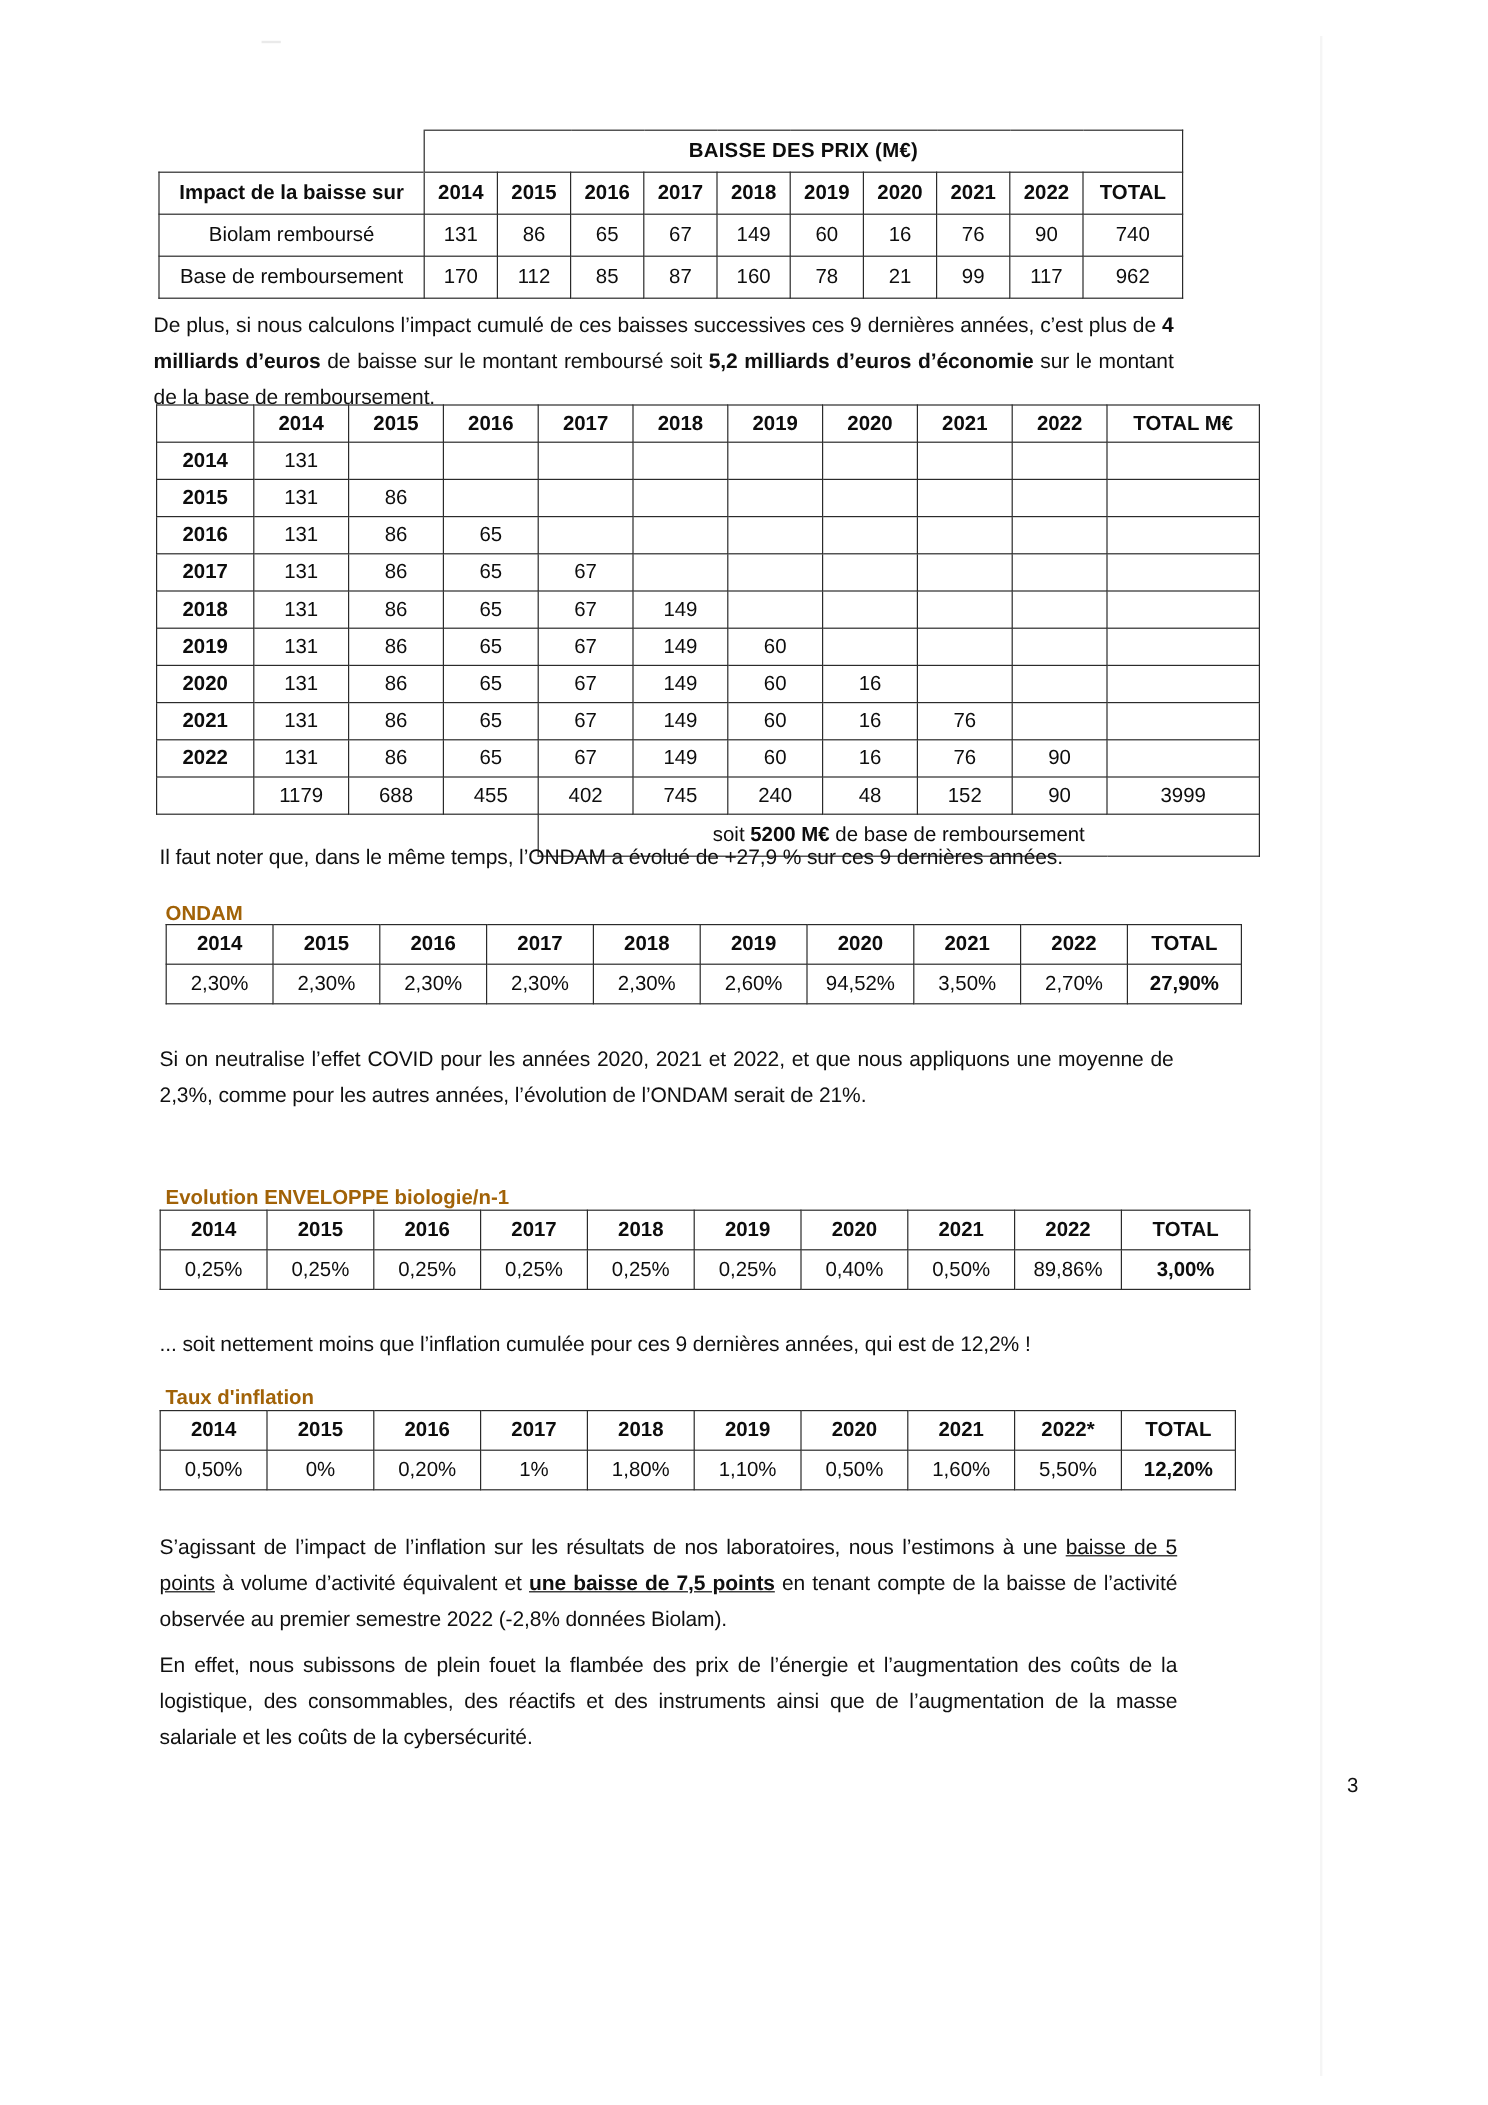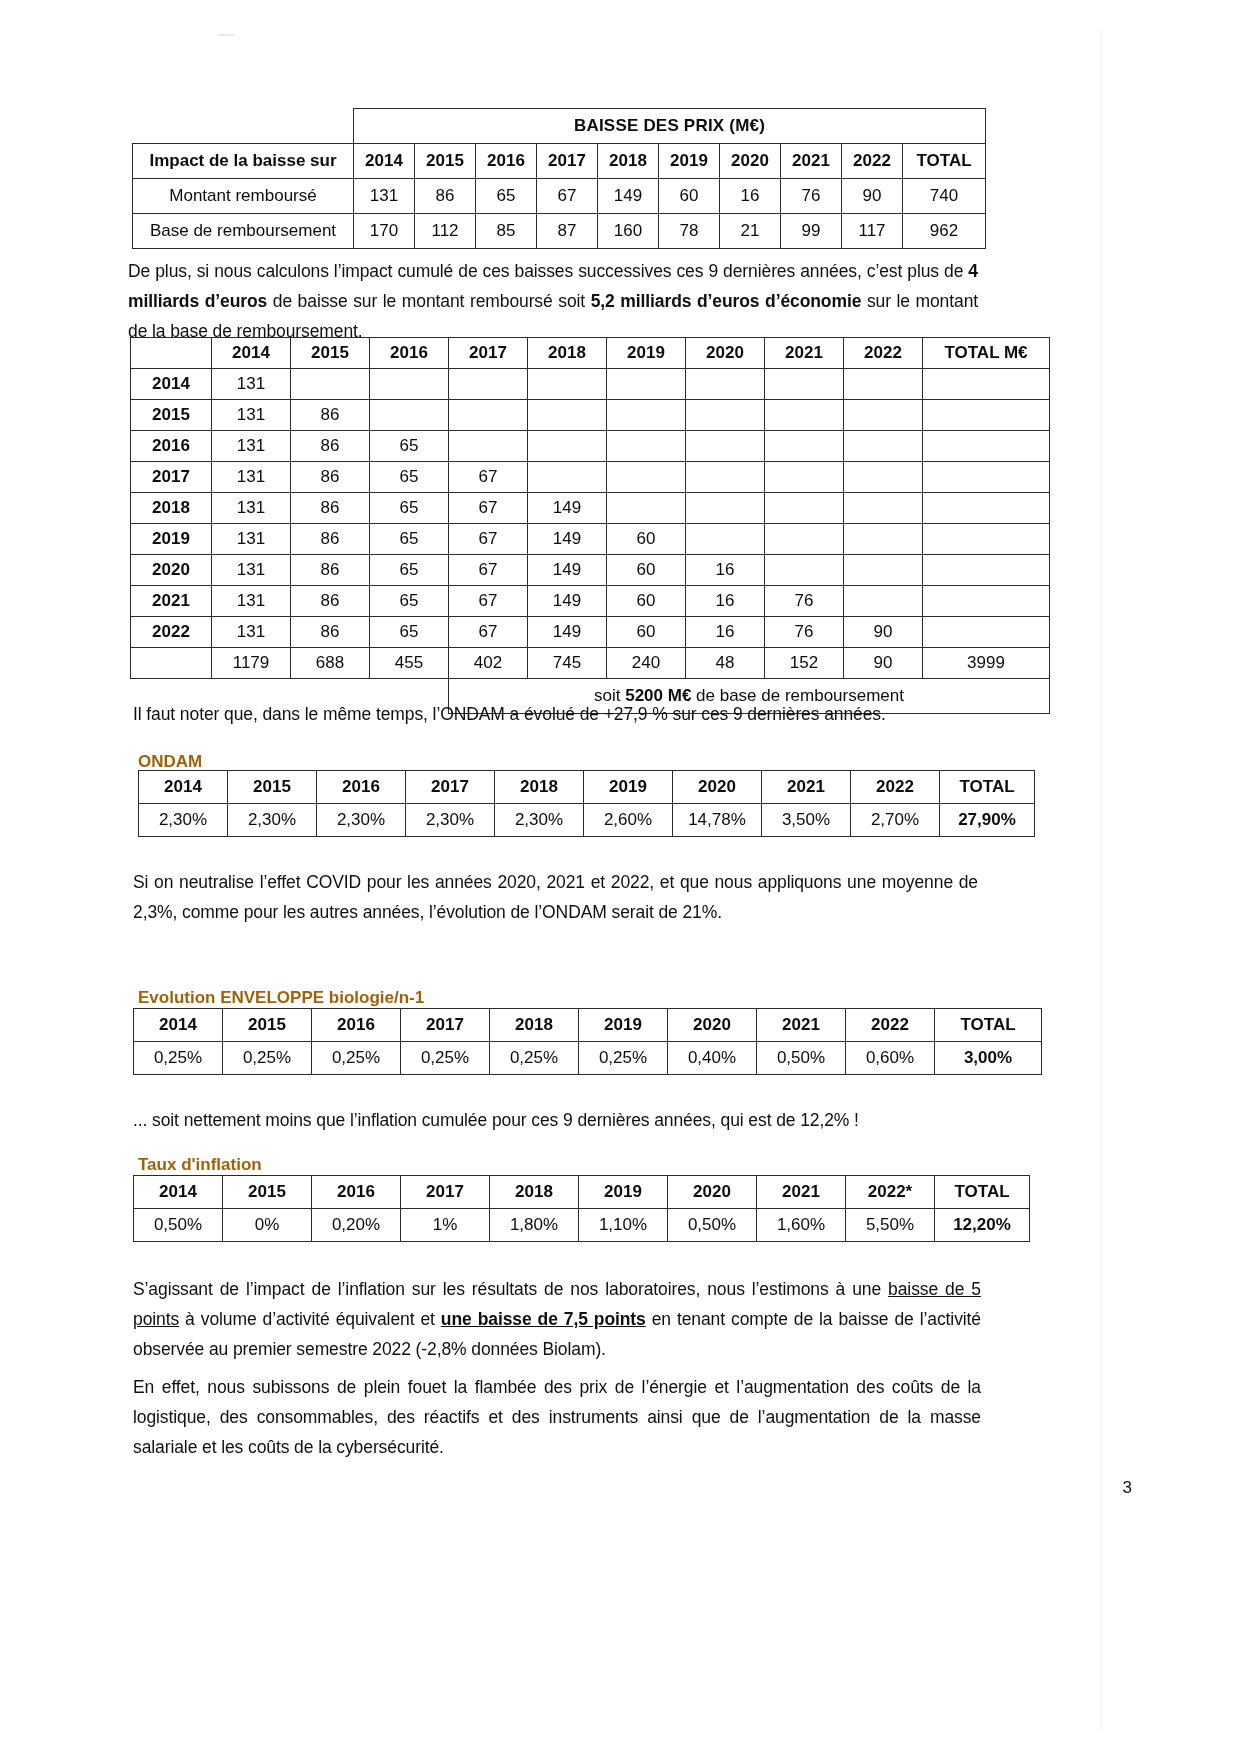--- a/index.html
+++ b/index.html
@@ -157,21 +157,21 @@
       <th class="c-yr">2016</th>
       <th class="c-yr">2017</th>
       <th class="c-yr">2018</th>
       <th class="c-yr">2019</th>
       <th class="c-yr">2020</th>
       <th class="c-yr">2021</th>
       <th class="c-yr">2022</th>
       <th class="c-tot">TOTAL</th>
     </tr>
     <tr>
-      <td class="lbl">Montant remboursé</td>
+      <td class="lbl">Biolam remboursé</td>
       <td>131</td>
       <td>86</td>
       <td>65</td>
       <td>67</td>
       <td>149</td>
       <td>60</td>
       <td>16</td>
       <td>76</td>
       <td>90</td>
       <td class="bold">740</td>
@@ -371,21 +371,21 @@
       <th class="c">2022</th>
       <th class="c-tot">TOTAL</th>
     </tr>
     <tr>
       <td>2,30%</td>
       <td>2,30%</td>
       <td>2,30%</td>
       <td>2,30%</td>
       <td>2,30%</td>
       <td>2,60%</td>
-      <td>14,78%</td>
+      <td>94,52%</td>
       <td>3,50%</td>
       <td>2,70%</td>
       <td class="bold">27,90%</td>
     </tr>
   </tbody>
     </table>
 
   <div class="para" style="left:133px; top:855px; width:845px;">Si on neutralise l’effet COVID pour les années 2020, 2021 et 2022, et que nous appliquons une moyenne de 2,3%, comme pour les autres années, l’évolution de l’ONDAM serait de 21%.</div>
 
 
@@ -406,21 +406,21 @@
     </tr>
     <tr>
       <td>0,25%</td>
       <td>0,25%</td>
       <td>0,25%</td>
       <td>0,25%</td>
       <td>0,25%</td>
       <td>0,25%</td>
       <td>0,40%</td>
       <td>0,50%</td>
-      <td>0,60%</td>
+      <td>89,86%</td>
       <td class="bold">3,00%</td>
     </tr>
   </tbody>
     </table>
 
   <div class="para" style="left:133px; top:1093px; width:845px;">... soit nettement moins que l’inflation cumulée pour ces 9 dernières années, qui est de 12,2% !</div>
 
   <div class="tbl-caption" style="left:138px; top:1143px;">Taux d'inflation</div>
   <table class="pct" id="table-inflation" style="top:1163px;">
     <tbody>

